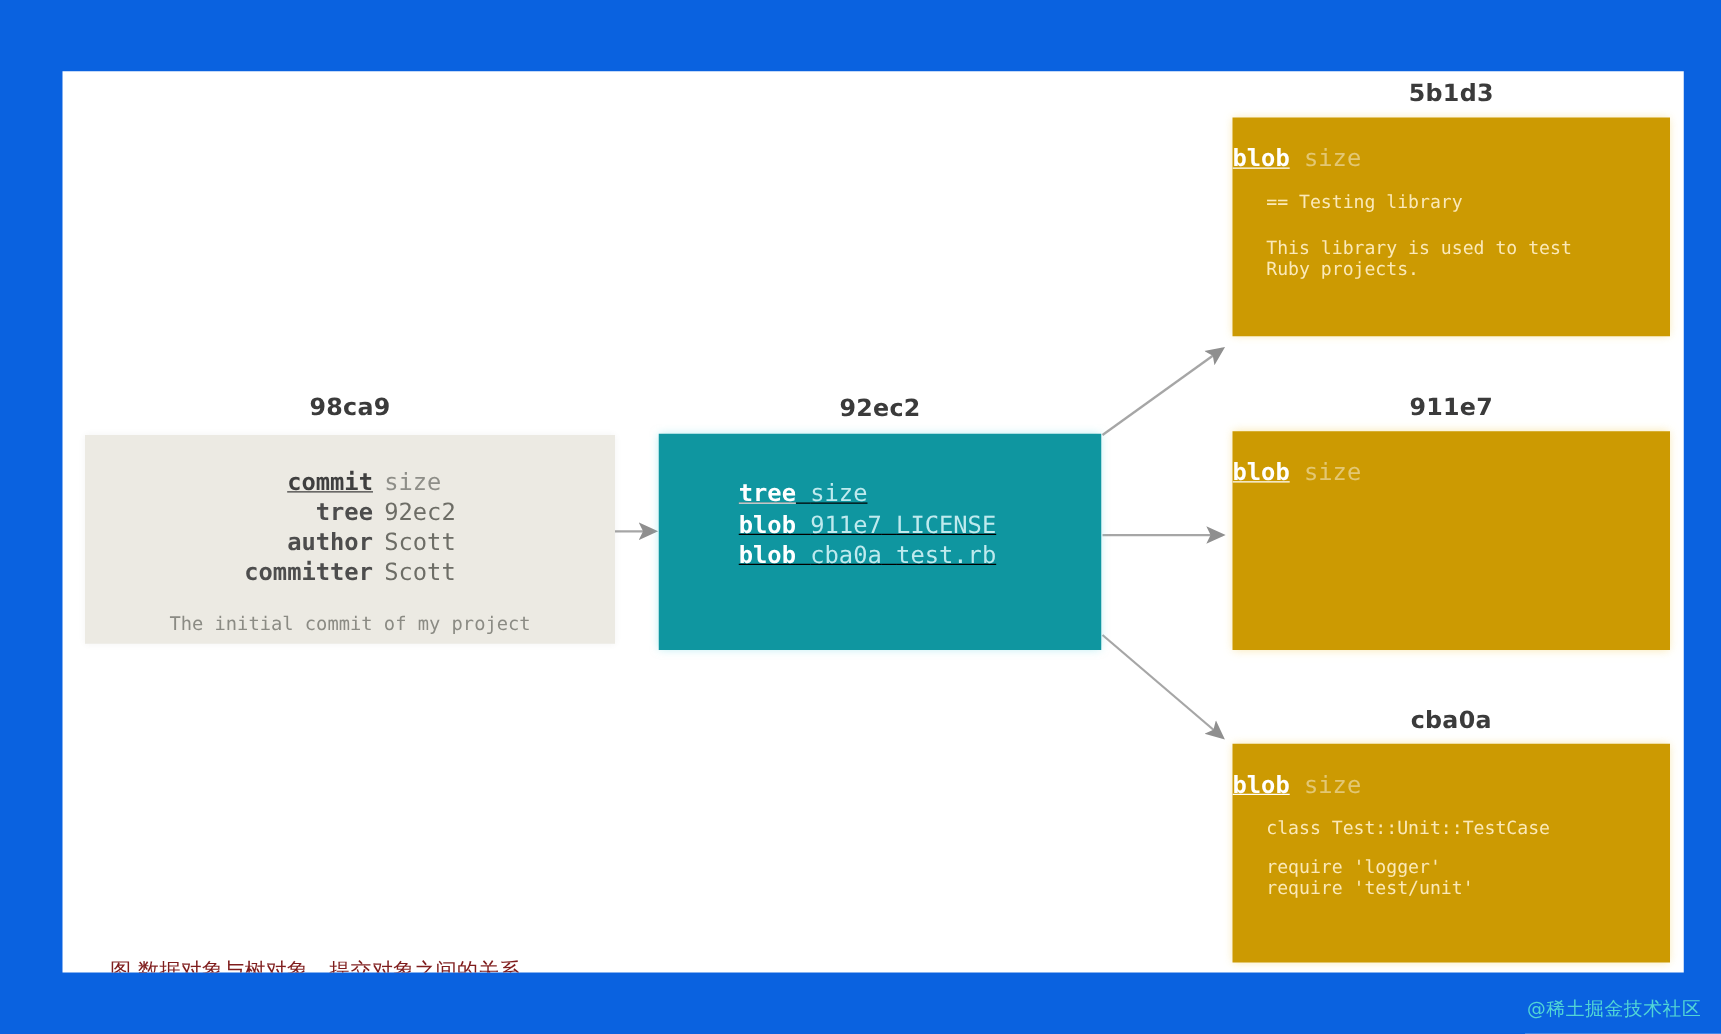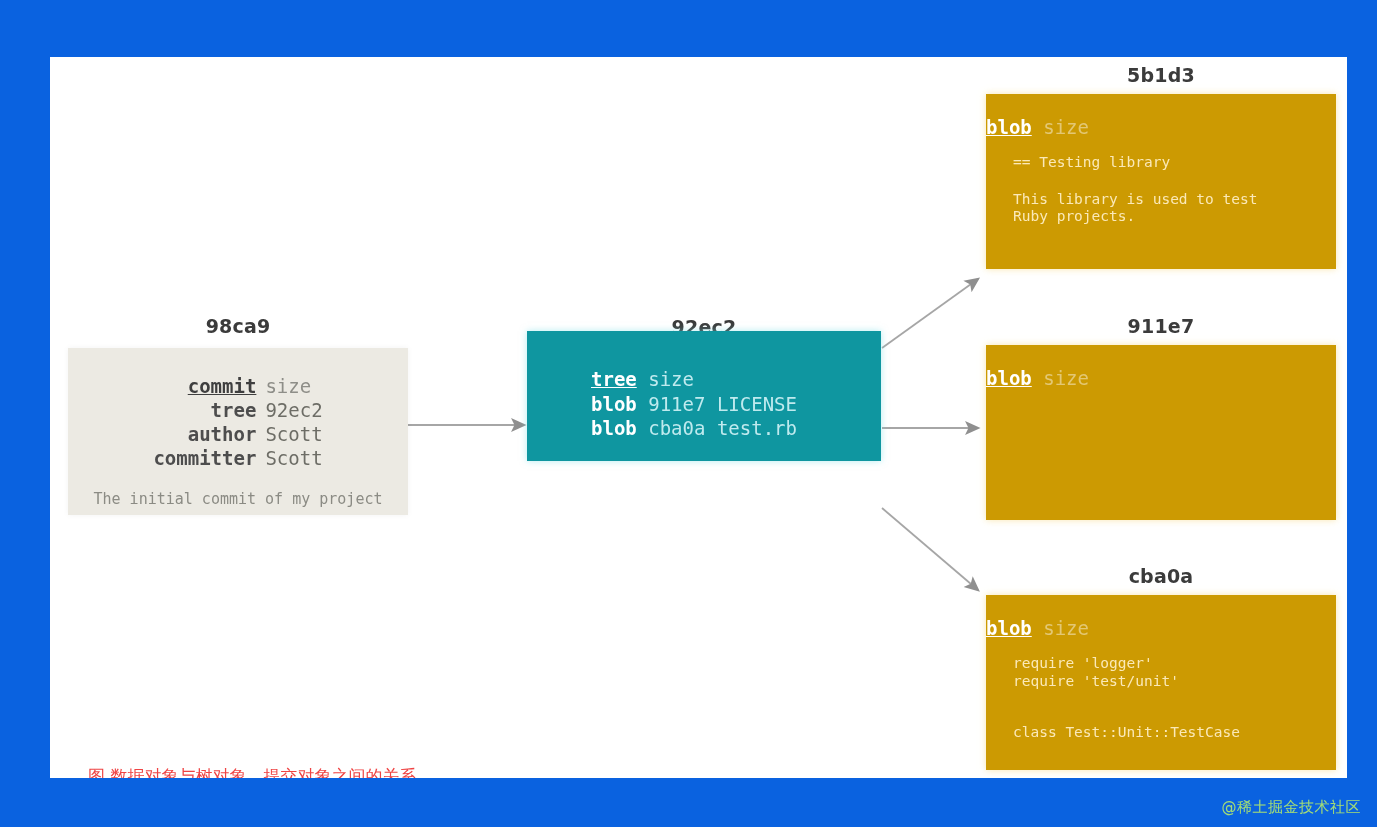--- a/index.html
+++ b/index.html
@@ -170,32 +170,32 @@
     margin-bottom: 19px;
   }
 
   
   #caption {
     position: absolute;
     left: 38px;
     bottom: -10px;
     font-family: "DejaVu Sans", sans-serif;
     font-size: 17px;
-    color: #ef4444;
+    color: #7f1d1d;
     white-space: pre;
   }
 
   
   #watermark {
     position: absolute;
     right: 16px;
     bottom: 10px;
     font-family: "DejaVu Sans", sans-serif;
     font-size: 15px;
-    color: #bef264;
+    color: #5eead4;
     opacity: 0.85;
     letter-spacing: 0.5px;
   }
 </style>
 </head>
 <body>
 
 <div id="canvas">
 
   <div id="slide">
@@ -209,21 +209,21 @@
 
       <line x1="322" y1="368" x2="474" y2="368" stroke="#a6a6a6" stroke-width="1.8" marker-end="url(#ah)"></line>
 
       <line x1="832" y1="291" x2="928" y2="222" stroke="#a6a6a6" stroke-width="1.8" marker-end="url(#ah)"></line>
 
       <line x1="832" y1="371" x2="928" y2="371" stroke="#a6a6a6" stroke-width="1.8" marker-end="url(#ah)"></line>
 
       <line x1="832" y1="451" x2="928" y2="533" stroke="#a6a6a6" stroke-width="1.8" marker-end="url(#ah)"></line>
     </svg>
 
-    <div class="node" style="left:18px; top:258px; width:340px; height:200px;">
+    <div class="node" style="left:18px; top:258px; width:424px; height:200px;">
       <div class="node-label" style="top:0px;">98ca9</div>
       <div class="node-box box-commit" style="top:33px; height:167px;">
         <table class="commit-table">
           <tbody>
               <tr class="hdr">
             <td class="k">commit</td>
             <td class="v">size</td>
           </tr>
           <tr>
             <td class="k">tree</td>
@@ -238,21 +238,21 @@
             <td class="v dark">Scott</td>
           </tr>
         </tbody>
           </table>
         <div class="commit-msg">The initial commit of my project</div>
       </div>
     </div>
 
     <div class="node" style="left:477px; top:259px; width:354px; height:204px;">
       <div class="node-label" style="top:0px;">92ec2</div>
-      <div class="node-box box-tree" style="top:15px; height:130px;">
+      <div class="node-box box-tree" style="top:31px; height:173px;text-decoration:underline;">
         <div class="tree-inner">
           <div class="tree-line"><span class="t">tree</span><span> </span><span>size</span></div>
 
 
           <div class="tree-line"><span class="b">blob</span><span> </span><span>911e7</span><span> </span><span>LICENSE</span></div>
 
           <div class="tree-line"><span class="b">blob</span><span> </span><span>cba0a</span><span> </span><span>test.rb</span></div>
         </div>
       </div>
     </div>
@@ -274,23 +274,23 @@
       <div class="node-box box-blob" style="top:30px; height:175px;">
         <div class="blob-head"><span class="bh">blob</span><span> </span><span class="bs">size</span></div>
       </div>
     </div>
 
     <div class="node" style="left:936px; top:508px; width:350px; height:205px;">
       <div class="node-label" style="top:0px;">cba0a</div>
       <div class="node-box box-blob" style="top:30px; height:175px;">
         <div class="blob-head"><span class="bh">blob</span><span> </span><span class="bs">size</span></div>
         <div class="blob-body">
+          <p>class Test::Unit::TestCase</p>
           <p style="margin-bottom:34px;">require 'logger'
 require 'test/unit'</p>
-          <p>class Test::Unit::TestCase</p>
         </div>
       </div>
     </div>
 
     <div id="caption">图 数据对象与树对象、提交对象之间的关系</div>
 
   </div>
 
   <div id="watermark">@稀土掘金技术社区</div>
 

